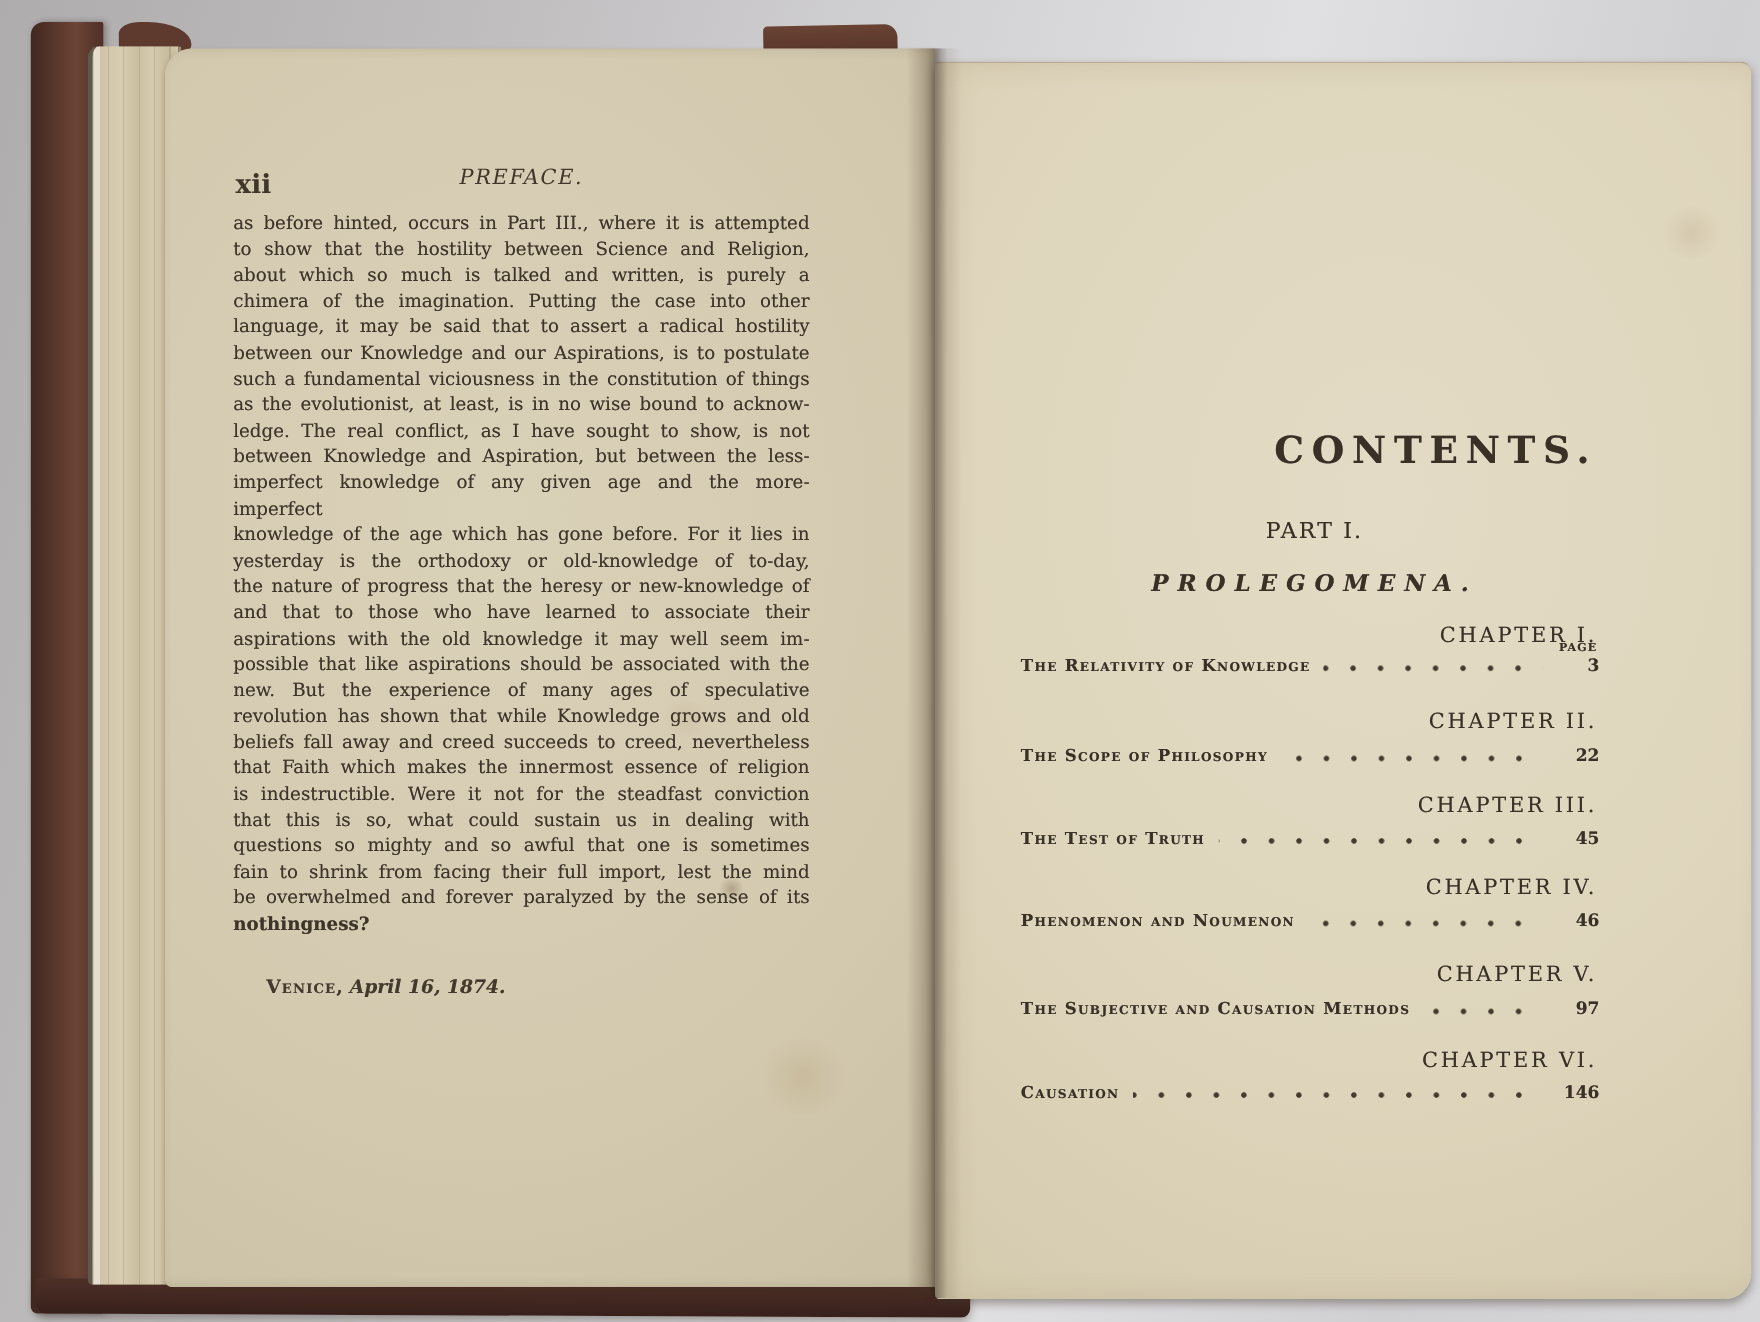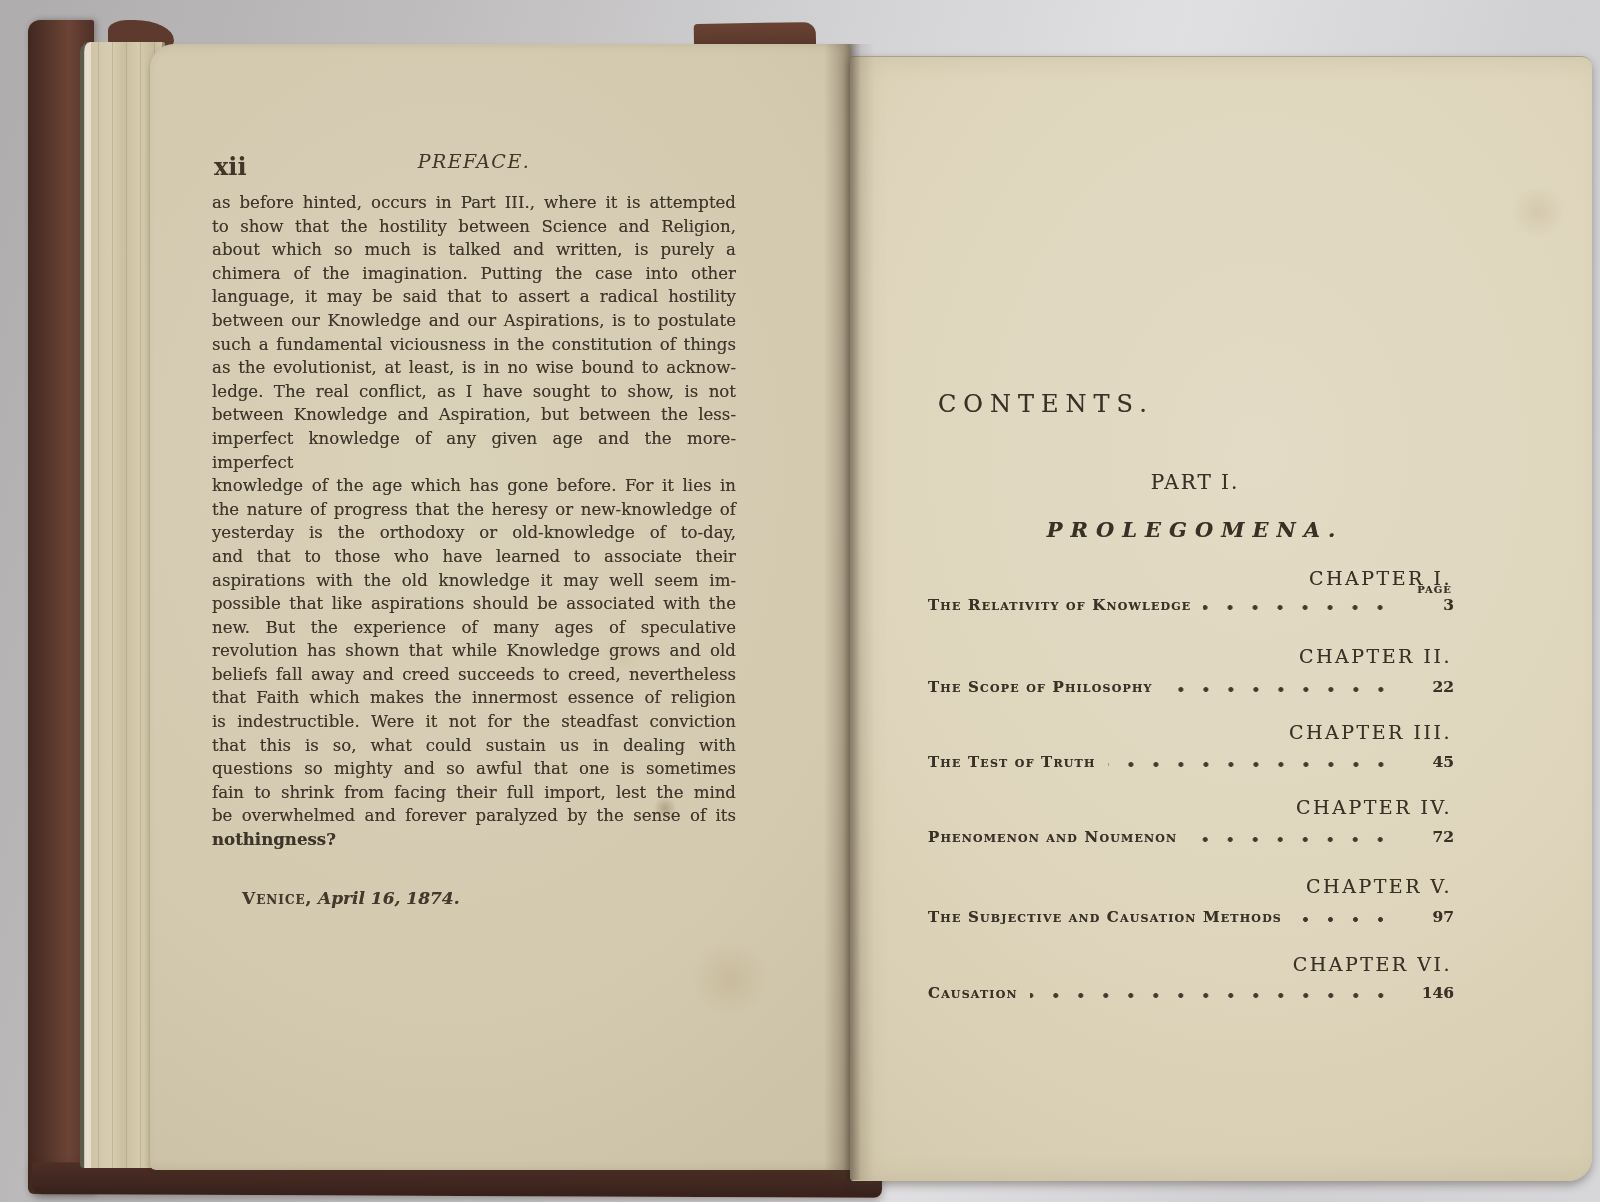--- a/index.html
+++ b/index.html
@@ -76,21 +76,21 @@
     text-shadow: 0 0 .5px rgba(62,53,42,.55);
   }
   .pline { text-align:justify; text-align-last:justify; white-space:normal; }
   .pline.last { text-align-last:left;font-weight:bold; }
   .signoff { position:absolute; left:242px; top:888px; font-size:17px; color:#43392c; text-shadow:0 0 .5px rgba(62,53,42,.5); }
   .signoff .place { font-variant:small-caps; letter-spacing:1px; font-weight:bold; }
   .signoff .date { font-style:italic; font-weight:bold; }
 
   
   .rp { color:#393026; text-shadow: 0 0 .5px rgba(57,48,38,.5); }
-  .contents-title { position:absolute; left:938px; top:390px; width:514px; text-align:left; font-size:24px; font-weight:normal; letter-spacing:7px; }
+  .contents-title { position:absolute; left:938px; top:390px; width:514px; text-align:right; font-size:34px; font-weight:bold; letter-spacing:7px; }
   .part-heading   { position:absolute; left:938px; top:470px; width:514px; text-align:center; font-size:20px; letter-spacing:2px; }
   .part-subtitle  { position:absolute; left:938px; top:517px; width:514px; text-align:center; font-size:21px; font-style:italic; font-weight:bold; letter-spacing:8px; }
   .ch-head { position:absolute; left:938px; width:514px; text-align:right; font-size:19px; letter-spacing:2.5px; }
   .h1{top:567px} .h2{top:645px} .h3{top:721px} .h4{top:796px} .h5{top:875px} .h6{top:953px}
   .page-label { position:absolute; left:928px; top:584px; width:524px; text-align:right; font-size:10px; font-weight:bold; letter-spacing:1px; }
   .toc-row { position:absolute; left:928px; width:526px; display:flex; align-items:baseline; font-size:15px; }
   .r1{top:595px} .r2{top:677px} .r3{top:752px} .r4{top:827px} .r5{top:907px} .r6{top:983px}
   .toc-title { font-variant:small-caps; letter-spacing:1.2px; white-space:nowrap; font-weight:bold; }
   .leader { flex:1; align-self:flex-end; height:7px; margin:0 10px 3px 12px;
     background-image: radial-gradient(circle at 3.5px 3.5px, #43392d 2.1px, rgba(0,0,0,0) 2.8px);
@@ -129,22 +129,22 @@
       <div class="pline">about which so much is talked and written, is purely a</div>
       <div class="pline">chimera of the imagination.  Putting the case into other</div>
       <div class="pline">language, it may be said that to assert a radical hostility</div>
       <div class="pline">between our Knowledge and our Aspirations, is to postulate</div>
       <div class="pline">such a fundamental viciousness in the constitution of things</div>
       <div class="pline">as the evolutionist, at least, is in no wise bound to acknow-</div>
       <div class="pline">ledge.  The real conflict, as I have sought to show, is not</div>
       <div class="pline">between Knowledge and Aspiration, but between the less-</div>
       <div class="pline">imperfect knowledge of any given age and the more-imperfect</div>
       <div class="pline">knowledge of the age which has gone before.  For it lies in</div>
+      <div class="pline">yesterday is the orthodoxy or old-knowledge of to-day,</div>
       <div class="pline">the nature of progress that the heresy or new-knowledge of</div>
-      <div class="pline">yesterday is the orthodoxy or old-knowledge of to-day,</div>
       <div class="pline">and that to those who have learned to associate their</div>
       <div class="pline">aspirations with the old knowledge it may well seem im-</div>
       <div class="pline">possible that like aspirations should be associated with the</div>
       <div class="pline">new.  But the experience of many ages of speculative</div>
       <div class="pline">revolution has shown that while Knowledge grows and old</div>
       <div class="pline">beliefs fall away and creed succeeds to creed, nevertheless</div>
       <div class="pline">that Faith which makes the innermost essence of religion</div>
       <div class="pline">is indestructible.  Were it not for the steadfast conviction</div>
       <div class="pline">that this is so, what could sustain us in dealing with</div>
       <div class="pline">questions so mighty and so awful that one is sometimes</div>
@@ -182,21 +182,21 @@
   <div class="rp toc-row r3">
     <span class="toc-title">The Test of Truth</span>
     <span class="leader"></span>
     <span class="toc-page">45</span>
   </div>
 
   <div class="rp ch-head h4">CHAPTER IV.</div>
   <div class="rp toc-row r4">
     <span class="toc-title">Phenomenon and Noumenon</span>
     <span class="leader"></span>
-    <span class="toc-page">72</span>
+    <span class="toc-page">46</span>
   </div>
 
   <div class="rp ch-head h5">CHAPTER V.</div>
   <div class="rp toc-row r5">
     <span class="toc-title">The Subjective and Causation Methods</span>
     <span class="leader"></span>
     <span class="toc-page">97</span>
   </div>
 
   <div class="rp ch-head h6">CHAPTER VI.</div>

